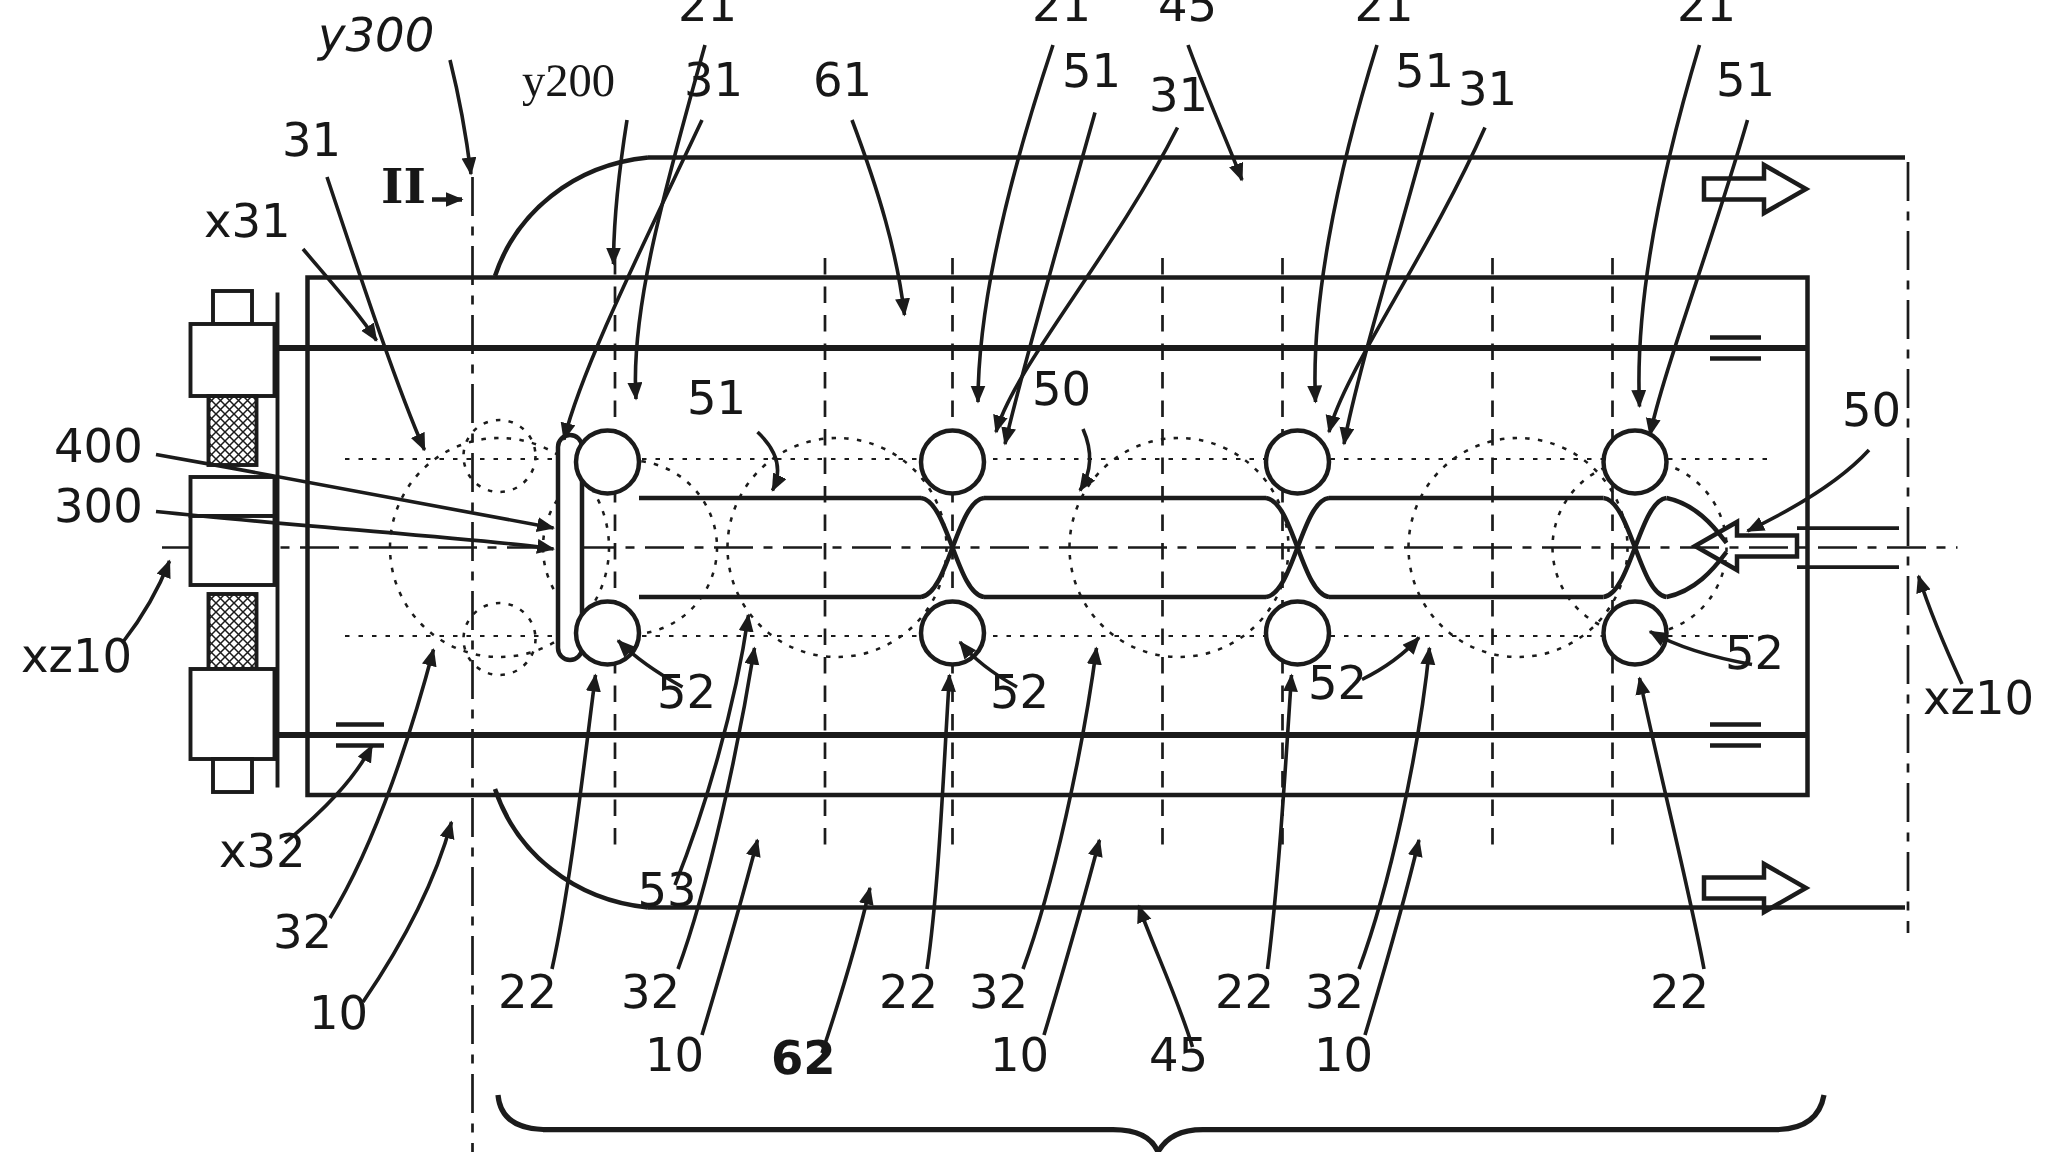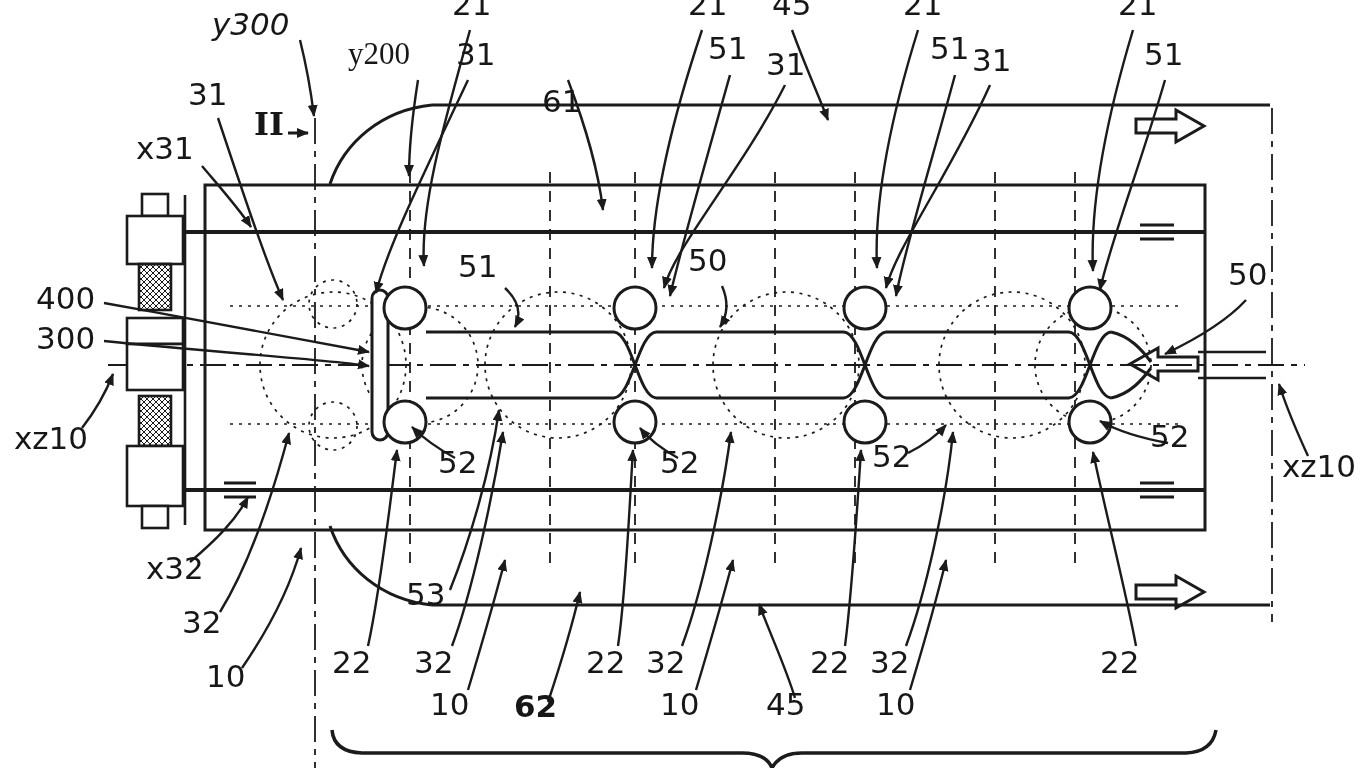--- a/index.html
+++ b/index.html
@@ -183,21 +183,21 @@
 
   <div id="labels">
       <span class="lbl" style="left: 452px; top: -12px;">21</span>
       <span class="lbl" style="left: 688px; top: -12px;">21</span>
       <span class="lbl" style="left: 772px; top: -12px;">45</span>
       <span class="lbl" style="left: 903px; top: -12px;">21</span>
       <span class="lbl" style="left: 1118px; top: -12px;">21</span>
       <span class="lbl" style="left: 212px; top: 8px; font-style: italic;">y300</span>
       <span class="lbl" style="left: 348px; top: 38px; font-family: Liberation Serif, serif;">y200</span>
       <span class="lbl" style="left: 456px; top: 38px;">31</span>
-      <span class="lbl" style="left: 542px; top: 38px; margin-top: 47px;">61</span>
+      <span class="lbl" style="left: 542px; top: 38px;">61</span>
       <span class="lbl" style="left: 708px; top: 32px;">51</span>
       <span class="lbl" style="left: 766px; top: 48px;">31</span>
       <span class="lbl" style="left: 930px; top: 32px;">51</span>
       <span class="lbl" style="left: 972px; top: 44px;">31</span>
       <span class="lbl" style="left: 1144px; top: 38px;">51</span>
       <span class="lbl" style="left: 188px; top: 78px;">31</span>
       <span class="lbl" style="left: 136px; top: 132px;">x31</span>
       <span class="lbl bold" style="left: 254px; top: 108px;">II</span>
       <span class="lbl" style="left: 36px; top: 282px;">400</span>
       <span class="lbl" style="left: 36px; top: 322px;">300</span>
@@ -205,21 +205,21 @@
       <span class="lbl" style="left: 146px; top: 552px;">x32</span>
       <span class="lbl" style="left: 182px; top: 606px;">32</span>
       <span class="lbl" style="left: 206px; top: 660px;">10</span>
       <span class="lbl" style="left: 458px; top: 250px;">51</span>
       <span class="lbl" style="left: 688px; top: 244px;">50</span>
       <span class="lbl" style="left: 1228px; top: 258px;">50</span>
       <span class="lbl" style="left: 438px; top: 446px;">52</span>
       <span class="lbl" style="left: 660px; top: 446px;">52</span>
       <span class="lbl" style="left: 872px; top: 440px;">52</span>
       <span class="lbl" style="left: 1150px; top: 420px;">52</span>
-      <span class="lbl" style="left: 406px; top: 578px;">53</span>
+      <span class="lbl" style="left: 425px; top: 578px;">53</span>
       <span class="lbl" style="left: 1282px; top: 450px;">xz10</span>
       <span class="lbl" style="left: 332px; top: 646px;">22</span>
       <span class="lbl" style="left: 414px; top: 646px;">32</span>
       <span class="lbl" style="left: 430px; top: 688px;">10</span>
       <span class="lbl" style="left: 514px; top: 690px; font-weight: bold;">62</span>
       <span class="lbl" style="left: 586px; top: 646px;">22</span>
       <span class="lbl" style="left: 646px; top: 646px;">32</span>
       <span class="lbl" style="left: 660px; top: 688px;">10</span>
       <span class="lbl" style="left: 766px; top: 688px;">45</span>
       <span class="lbl" style="left: 810px; top: 646px;">22</span>

